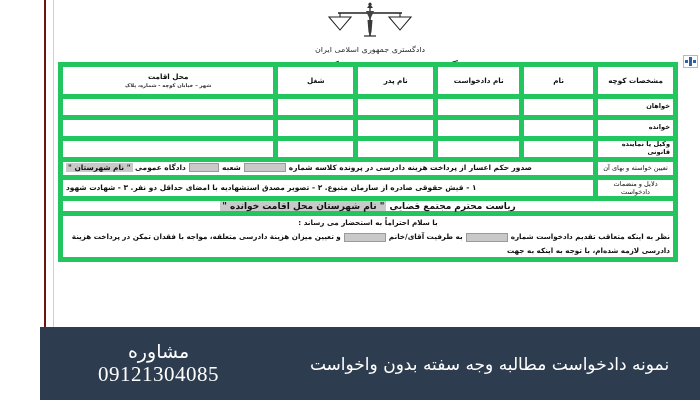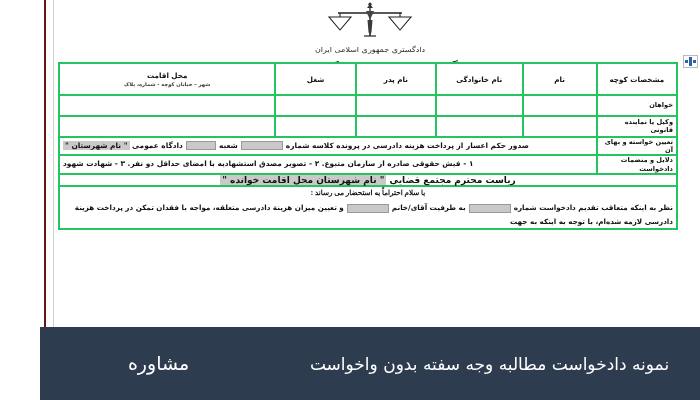--- a/index.html
+++ b/index.html
@@ -80,21 +80,21 @@
     right: 22px;
   }
   table.form {
     width: 100%;
     border-collapse: collapse;
     table-layout: fixed;
     border: 2px solid #1a1a1a;
     background: #fff;
   }
   table.form td, table.form th {
-    border: 2px solid #22c55e;
+    border: 5px solid #22c55e;
     padding: 0 3px;
     vertical-align: middle;
     color: #111;
   }
   th.hdr {
     font-size: 7.2px;
     font-weight: bold;
     text-align: center;
     height: 32px;
     line-height: 1.25;
@@ -110,22 +110,22 @@
   td.party-label {
     font-size: 6.6px;
     font-weight: bold;
     height: 21px;
     line-height: 1.2;
   }
   td.blank { height: 21px; }
 
   td.long-label {
     font-size: 6.6px;
-    font-weight: bold;
-    text-align: right;
+    font-weight: normal;
+    text-align: center;
     line-height: 1.25;
     width: 13%;
   }
   td.long-value {
     font-size: 7.4px;
     font-weight: bold;
     text-align: left;
     line-height: 1.7;
     padding: 3px 6px;
     color: #111;
@@ -161,21 +161,20 @@
     text-align: right;
     line-height: 1.85;
     padding: 3px 10px 4px 10px;
     font-weight: bold;
     color: #161616;
   }
   td.body-text .salut {
     display: block;
     text-align: center;
     margin-bottom: 1px;
-    font-family: Liberation Serif, serif;
   }
   td.body-text p { margin: 0; }
 
   
   .table-handle {
     position: absolute;
     top: 55px; right: 2px;
     width: 15px; height: 13px;
     background: #fdfdfd;
     border: 1px solid #b9b9b9;
@@ -277,21 +276,21 @@
 
       <tbody>
           <tr>
         <th class="hdr">
           <span>مشخصات کوچه</span>
         </th>
         <th class="hdr">
           <span>نام</span>
         </th>
         <th class="hdr">
-          <span>نام خانوادگی</span>
+          <span>نام دادخواست</span>
         </th>
         <th class="hdr">
           <span>نام پدر</span>
         </th>
         <th class="hdr">
           <span>شغل</span>
         </th>
         <th class="hdr">
           <span>محل اقامت</span>
           <span class="sub">شهر – خیابان کوچه - شماره، پلاک</span>
@@ -300,20 +299,28 @@
 
       <tr>
         <td class="party-label">خواهان</td>
         <td class="blank"></td>
         <td class="blank"></td>
         <td class="blank"></td>
         <td class="blank"></td>
         <td class="blank"></td>
       </tr>
 
+      <tr>
+        <td class="party-label">خوانده</td>
+        <td class="blank"></td>
+        <td class="blank"></td>
+        <td class="blank"></td>
+        <td class="blank"></td>
+        <td class="blank"></td>
+      </tr>
 
       <tr>
         <td class="party-label">وکیل یا نماینده قانونی</td>
         <td class="blank"></td>
         <td class="blank"></td>
         <td class="blank"></td>
         <td class="blank"></td>
         <td class="blank"></td>
       </tr>
 
@@ -346,16 +353,17 @@
         </td>
       </tr>
     </tbody>
       </table>
   </div>
 
   <div class="banner" style="background: rgb(45, 60, 78);">
     <div class="banner-caption">نمونه دادخواست مطالبه وجه سفته بدون واخواست</div>
     <div class="banner-contact">
       <span class="label">مشاوره</span>
+      <span class="phone">09121304085</span>
     </div>
   </div>
 
 </div>
 
 </body></html>

